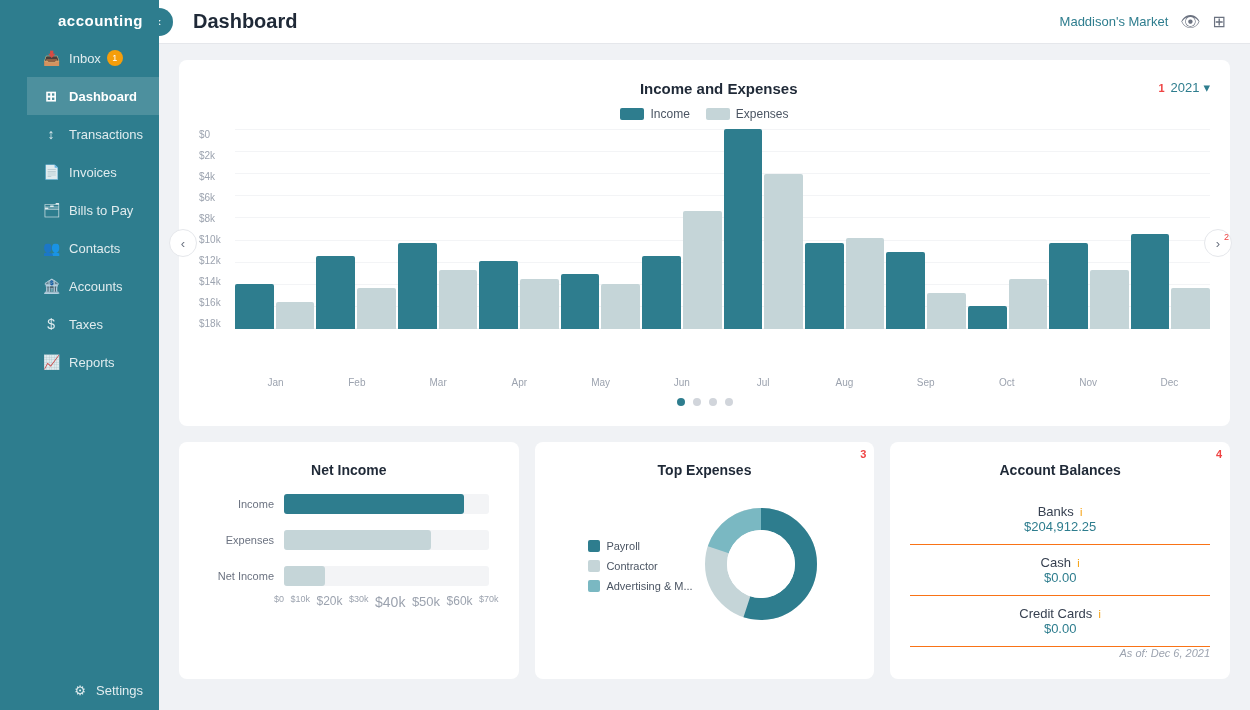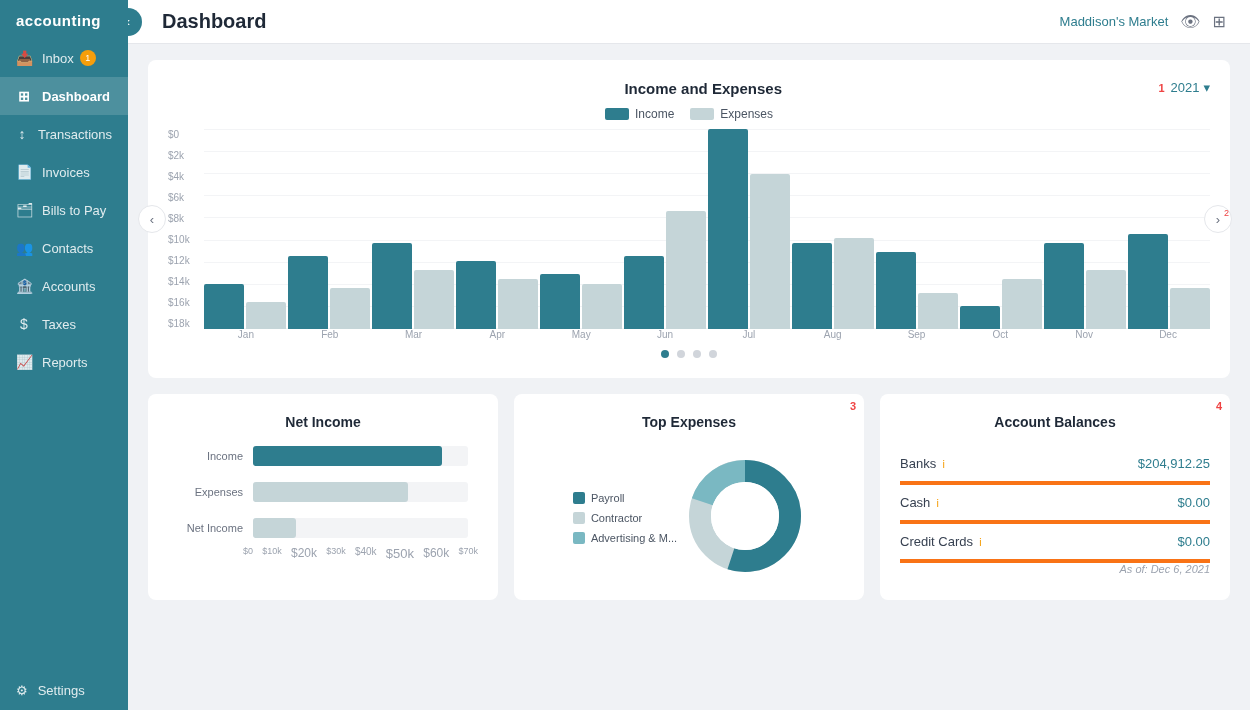--- a/index.html
+++ b/index.html
@@ -1,26 +1,27 @@
 <!DOCTYPE html>
 <html><head>
   <meta charset="utf-8">
   <style>
     * { box-sizing: border-box; margin: 0; padding: 0; }
     body { font-family: -apple-system, BlinkMacSystemFont, 'Segoe UI', sans-serif; display: flex; height: 710px; overflow: hidden; background: #f0f2f5; }
 
     
     .sidebar {
-      width: 128px;
+      width: 159px;
       background: #2e7d8e;
       display: flex;
       flex-direction: column;
       flex-shrink: 0;
       height: 100%;
       position: relative;
+      align-items: flex-end;
     }
     .sidebar-logo {
       padding: 12px 16px 10px;
       color: white;
       font-weight: 700;
       font-size: 15px;
       letter-spacing: 0.5px;
     }
     .sidebar-nav { flex: 1; }
     .sidebar-item {
@@ -148,21 +149,21 @@
       z-index: 1;
     }
     .month-group {
       display: flex;
       align-items: flex-end;
       gap: 2px;
       flex: 1;
     }
     .bar-income { background: #2e7d8e; border-radius: 2px 2px 0 0; }
     .bar-expense { background: #c5d5d8; border-radius: 2px 2px 0 0; }
-    .x-labels-area { flex: 1; display: flex; }
+    .x-labels-area { flex: 1; display: flex; margin-top: 48px; }
     .x-label { flex: 1; text-align: center; font-size: 10px; color: #9ca3af; }
 
     .nav-arrow {
       position: absolute;
       top: 50%;
       transform: translateY(-50%);
       background: white;
       border: 1px solid #e5e7eb;
       border-radius: 50%;
       width: 28px; height: 28px;
@@ -200,21 +201,21 @@
     
     .top-expenses-content { display: flex; align-items: center; justify-content: center; gap: 8px; padding-top: 10px; }
     .donut-legend { display: flex; flex-direction: column; gap: 8px; }
     .donut-legend-item { display: flex; align-items: center; gap: 6px; font-size: 11px; color: #4b5563; }
     .donut-legend-color { width: 12px; height: 12px; border-radius: 2px; flex-shrink: 0; }
     .donut-container { position: relative; }
     .card-num { color: #ef4444; font-size: 11px; font-weight: 600; position: absolute; top: 6px; right: 8px; }
 
     
     .account-balances-list { display: flex; flex-direction: column; gap: 0; }
-    .balance-row { display: flex; justify-content: space-between; align-items: center; padding: 10px 0; border-bottom: 4px solid #f97316; }
+    .balance-row { display: flex; justify-content: space-between; align-items: center; padding: 10px 0; border-bottom: 1px solid #f97316; flex-direction: column; }
     .balance-label { display: flex; align-items: center; gap: 6px; font-size: 13px; color: #374151; }
     .balance-info { color: #f59e0b; font-size: 11px; }
     .balance-amount { font-size: 13px; color: #2e7d8e; font-weight: 500; }
     .as-of { font-size: 11px; color: #9ca3af; text-align: right; font-style: italic; }
     .acct-num { color: #ef4444; font-size: 11px; font-weight: 600; position: absolute; top: 6px; right: 8px; }
   </style>
 </head>
 <body>
 
 <div class="sidebar">
@@ -434,21 +435,21 @@
     <div class="h-bar-track">
       <div class="h-bar-fill" style="width:20%;background:#c5d5d8;height:100%;border-radius:3px;"></div>
     </div>
   </div>
           </div>
         <div class="h-x-labels" id="net-income-x-labels">
             <span style="font-size: 9px; color: rgb(156, 163, 175);">$0</span>
             <span style="font-size: 9px; color: rgb(156, 163, 175);">$10k</span>
             <span style="font-size: 12px; color: rgb(156, 163, 175);">$20k</span>
             <span style="font-size: 9px; color: rgb(156, 163, 175);">$30k</span>
-            <span style="font-size: 10px; color: rgb(156, 163, 175);">$40k</span>
+            <span style="font-size: 14px; color: rgb(156, 163, 175);">$40k</span>
             <span style="font-size: 13px; color: rgb(156, 163, 175);">$50k</span>
             <span style="font-size: 12px; color: rgb(156, 163, 175);">$60k</span>
             <span style="font-size: 9px; color: rgb(156, 163, 175);">$70k</span>
           </div>
       </div>
 
       <div class="bottom-card">
         <span class="card-num">3</span>
         <div class="bottom-card-title">Top Expenses</div>
         <div class="top-expenses-content">

